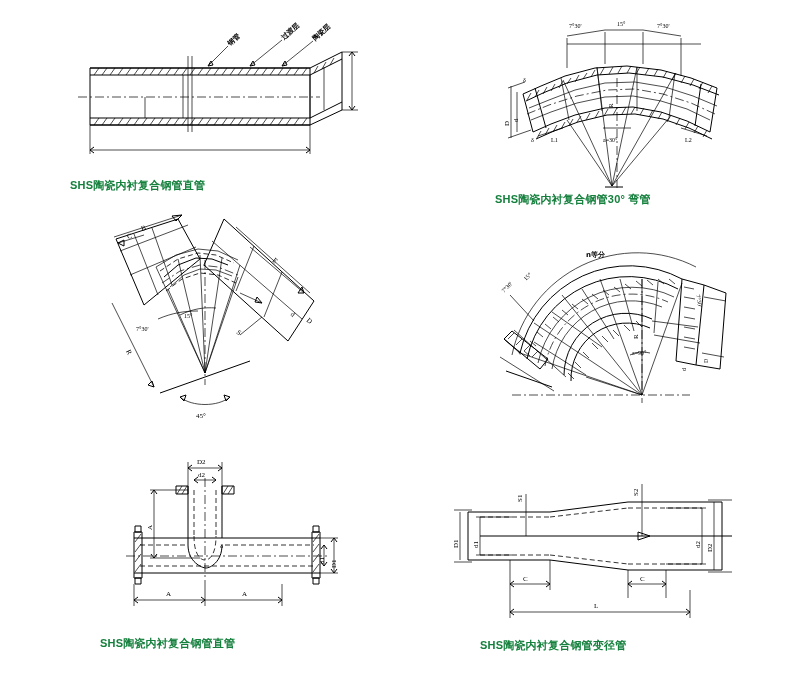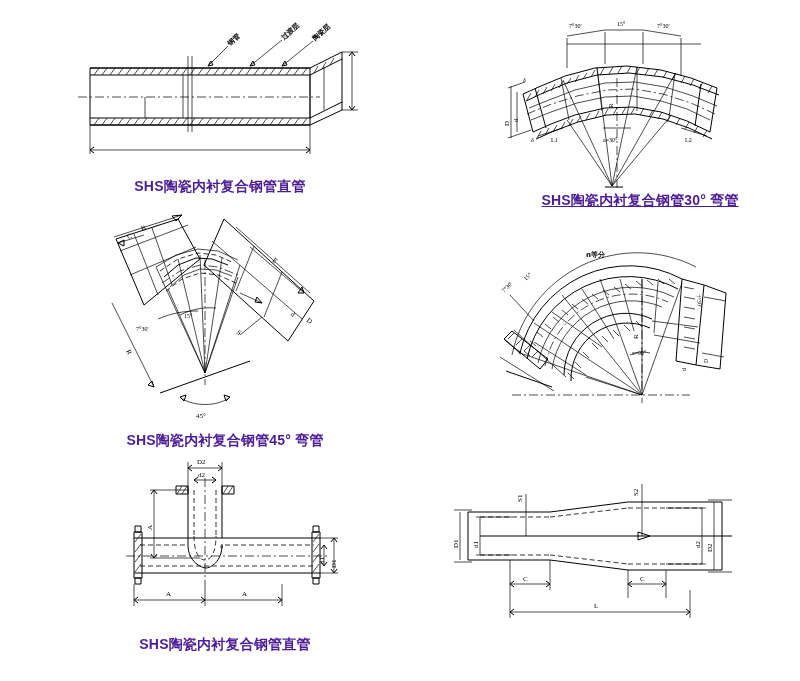--- a/index.html
+++ b/index.html
@@ -19,24 +19,23 @@
     left: 0; top: 0;
     width: 800px;
     height: 681px;
     background: #ffffff;
   }
   .fig {
     position: absolute;
   }
   .caption {
     position: absolute;
-    text-align: center;
-    color: #4c1d95;
+    color: #15803d;
     font-weight: bold;
-    font-size: 14px;
+    font-size: 11px;
     letter-spacing: 0.2px;
     white-space: nowrap;
     font-family: "Liberation Sans", sans-serif;
   }
   svg { display: block; overflow: visible; }
   .ln   { stroke: #000; stroke-width: 1; fill: none; }
   .lnT  { stroke: #000; stroke-width: 0.7; fill: none; }
   .dash { stroke: #000; stroke-width: 0.8; fill: none; stroke-dasharray: 5 3; }
   .cl   { stroke: #000; stroke-width: 0.7; fill: none; stroke-dasharray: 9 3 2 3; }
   .hat  { stroke: #000; stroke-width: 0.7; fill: none; }
@@ -286,21 +285,21 @@
       <text class="txtS" x="46" y="134">L1</text>
       <path class="lnT" d="M176 120 L202 128"></path>
       <text class="txtS" x="180" y="134">L2</text>
 
       <text class="txt" transform="translate(108,100) rotate(-90)">R</text>
 
       <path class="lnT" d="M98 120 L126 120"></path>
       <text class="txtS" x="98" y="134">a=30°</text>
     </svg>
   </div>
-  <div class="caption" style="left:495px; top:192px; width:290px;text-decoration:underline;">SHS陶瓷内衬复合钢管30°  弯管</div>
+  <div class="caption" style="left:495px; top:192px; width:290px;">SHS陶瓷内衬复合钢管30°  弯管</div>
 
   <div class="fig" style="left:100px; top:215px; width:250px; height:210px;">
     <svg width="250" height="210" viewBox="0 0 250 210">
 
       <g>
 
         <path class="ln" d="M16 24 L78 4"></path>
         <path class="ln" d="M44 90 L100 44"></path>
 
         <path class="ln" d="M16 24 L44 90"></path>
@@ -371,21 +370,20 @@
 
       <path class="lnT" d="M58 104 C72 98 84 96 98 96"></path>
       <text class="txtS" x="36" y="116">7°30'</text>
       <path class="lnT" d="M80 100 C92 94 104 92 116 93"></path>
       <text class="txtS" x="84" y="103">15°</text>
 
       <path class="lnT" d="M140 78 L162 88"></path>
       <path class="ln" d="M162 88 L155 87 L157 82 Z"></path>
     </svg>
   </div>
-  <div class="caption" style="left:90px; top:432px; width:270px;">SHS陶瓷内衬复合钢管45°  弯管</div>
 
   <div class="fig" style="left:490px; top:235px; width:280px; height:180px;text-align:right;">
     <svg width="280" height="180" viewBox="0 0 280 180">
 
       <path class="lnT" d="M22 120 A 128 128 0 0 1 206 32"></path>
       <text class="txtCN" x="96" y="22">n等分</text>
 
       <path class="ln" d="M30 118 A 112 112 0 0 1 192 44"></path>
       <path class="ln" d="M37 124 A 104 104 0 0 1 188 54"></path>
       <g class="hat">
@@ -647,14 +645,15 @@
       <text class="txt" transform="translate(262,80) rotate(-90)">D2</text>
 
       <path class="lnT" d="M178 98 L178 126"></path>
       <path class="lnT" d="M216 98 L216 126"></path>
       <path class="lnT" d="M178 112 L216 112"></path>
       <path class="ln" d="M182 109 L178 112 L182 115"></path>
       <path class="ln" d="M212 109 L216 112 L212 115"></path>
       <text class="txt" x="190" y="109">C</text>
     </svg>
   </div>
+  <div class="caption" style="left:480px; top:638px; width:280px;">SHS陶瓷内衬复合钢管变径管</div>
 
 </div>
 
 </body></html>

